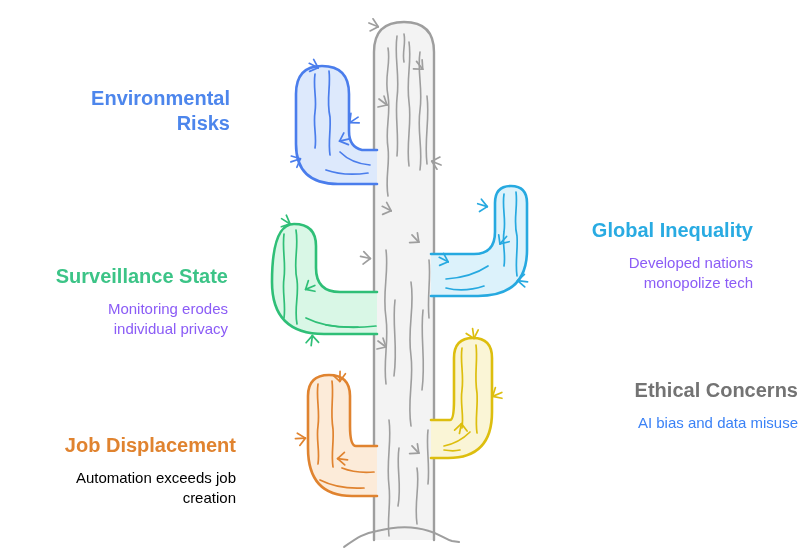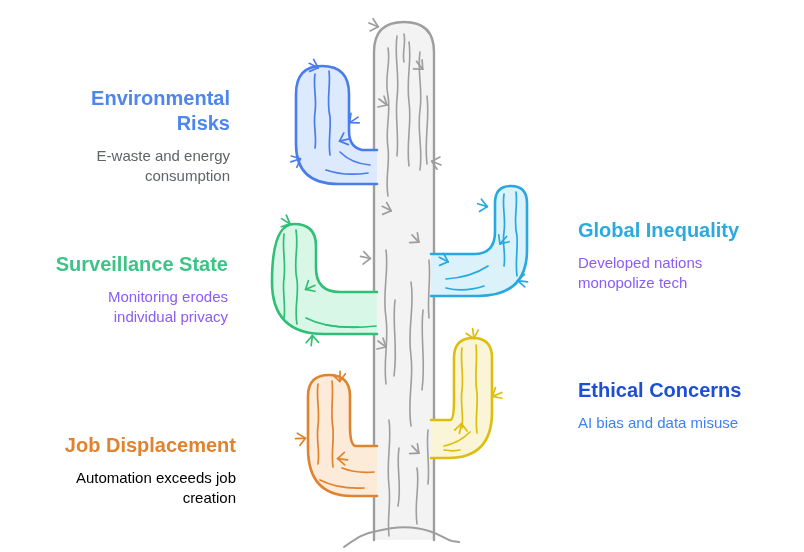--- a/index.html
+++ b/index.html
@@ -5,23 +5,23 @@
   html,body{margin:0;padding:0;background:#fff;}
   .canvas{
     position:relative;width:804px;height:552px;background:#ffffff;
     font-family:"Liberation Sans", sans-serif;overflow:hidden;
   }
   .cactus-svg{position:absolute;left:0;top:0;width:804px;height:552px;}
   .label{position:absolute;}
   .label .title{font-size:20px;line-height:25px;font-weight:700;}
   .label .desc{font-size:15px;line-height:20px;margin-top:10px;}
   .align-right{text-align:right;}
-  .align-left{text-align:left;}
+  .align-left{text-align:right;}
   #label-environmental{top:86px;right:574px;width:165px;}
-  #label-surveillance{top:252px;right:576px;width:185px;}
+  #label-surveillance{top:264px;right:576px;width:185px;}
   #label-job{top:409px;right:568px;width:185px;margin-top:24px;}
   #label-global{top:218px;left:578px;width:175px;}
   #label-ethical{top:378px;left:578px;width:220px;}
 </style>
 </head>
 <body>
 
 <div class="canvas">
 
   <svg class="cactus-svg" viewBox="0 0 804 552" xmlns="http://www.w3.org/2000/svg">
@@ -136,36 +136,35 @@
         <use href="#spine" transform="translate(304,438) rotate(-40)"></use>
         <use href="#spine" transform="translate(339,459) rotate(150)"></use>
       </g>
     </g>
 
     <path fill="none" stroke-width="2" stroke-linecap="round" d="M344,547 C357,538 364,533 377,531 C396,526 414,526 429,531 C440,534 445,539 452,541 L459,542" stroke="#9e9e9e"></path>
   </svg>
 
   <div class="label align-right" id="label-environmental">
     <div class="title" style="color: rgb(77, 134, 236);">Environmental Risks</div>
-    <div class="desc" style="color: rgb(95, 99, 104);">E-waste and energy consumption</div>
   </div>
 
   <div class="label align-right" id="label-surveillance">
     <div class="title" style="color: rgb(60, 196, 135);">Surveillance State</div>
     <div class="desc" style="color: #8b5cf6;">Monitoring erodes individual privacy</div>
   </div>
 
   <div class="label align-right" id="label-job">
     <div class="title" style="color: rgb(224, 131, 47);">Job Displacement</div>
     <div class="desc" style="color: #000000;">Automation exceeds job creation</div>
   </div>
 
   <div class="label align-left" id="label-global">
     <div class="title" style="color: rgb(41, 171, 226);">Global Inequality</div>
     <div class="desc" style="color: #8b5cf6;">Developed nations monopolize tech</div>
   </div>
 
   <div class="label align-left" id="label-ethical">
-    <div class="title" style="color: #1d4ed8;">Ethical Concerns</div>
+    <div class="title" style="color: #737373;">Ethical Concerns</div>
     <div class="desc" style="color: #3b82f6;">AI bias and data misuse</div>
   </div>
 
 </div>
 
 </body></html>

